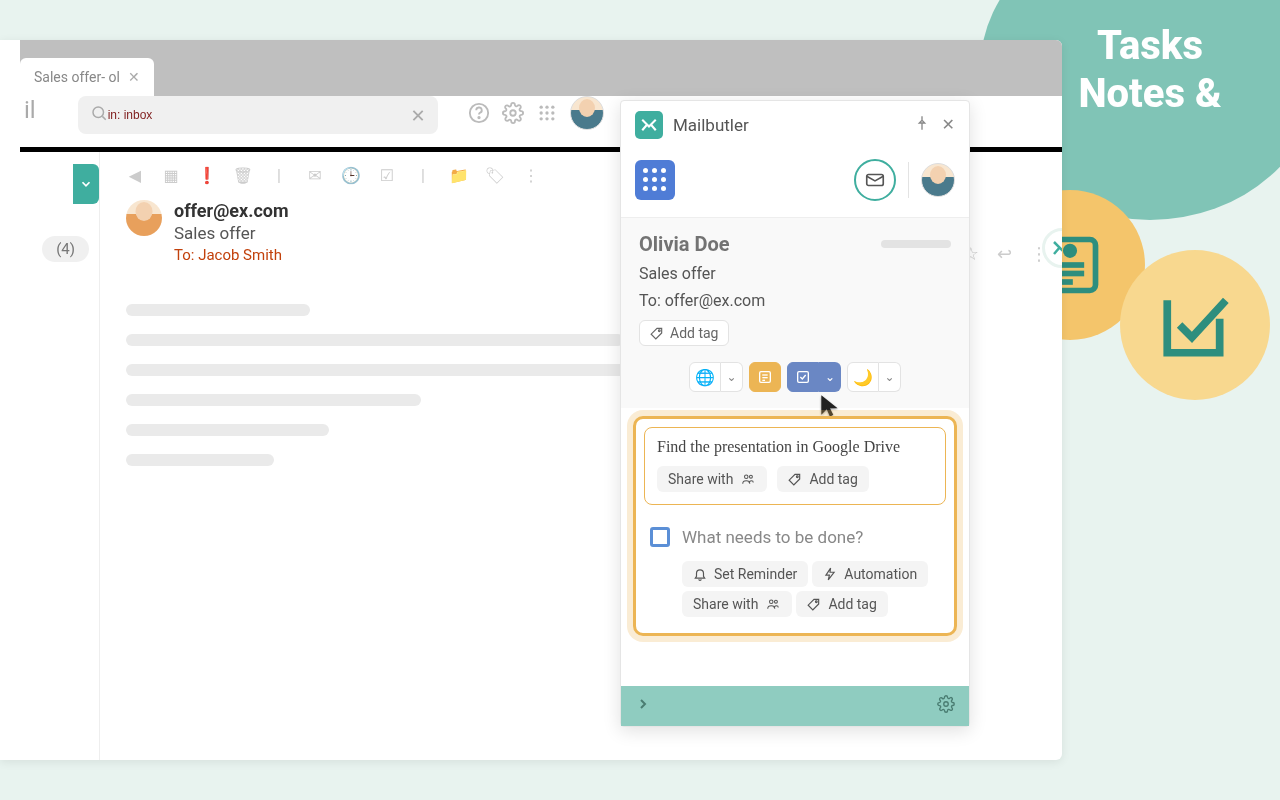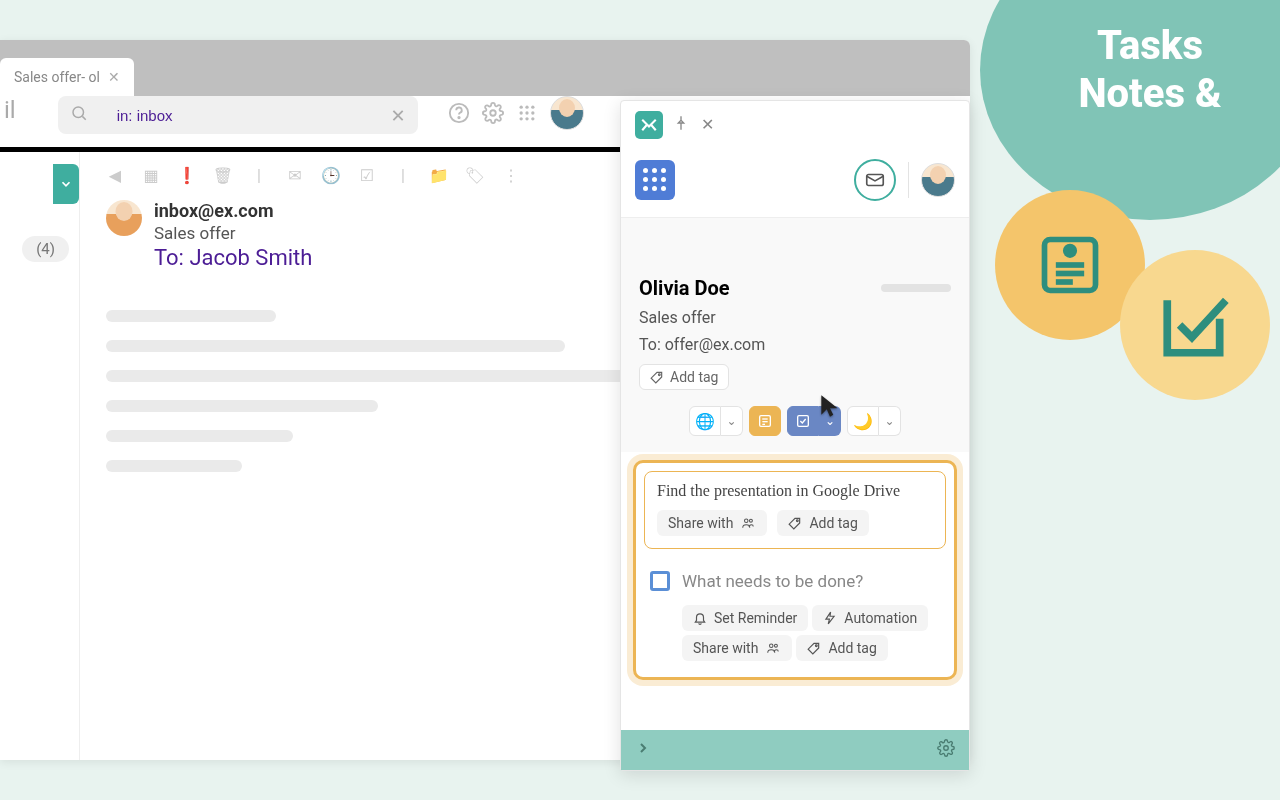--- a/index.html
+++ b/index.html
@@ -7,25 +7,26 @@
     font-family: -apple-system, BlinkMacSystemFont, 'Segoe UI', Roboto, sans-serif;
     background: #e8f3ef;
     width: 1280px;
     height: 800px;
     overflow: hidden;
     position: relative;
   }
   .main-window {
     position: absolute;
     top: 40px; left: 0;
-    width: 970px; height: 720px;
+    width: 1062px; height: 720px;
     background: #fff;
     border-radius: 0 6px 6px 0;
     box-shadow: 0 2px 10px rgba(0,0,0,0.08);
     overflow: hidden;
+    padding-left: 20px;
   }
   .tab-bar {
     background: #bfbfbf;
     height: 56px;
     display: flex;
     align-items: flex-end;
   }
   .tab {
     background: #fff;
     height: 38px;
@@ -48,21 +49,21 @@
     flex: 1;
     background: #f0f0f0;
     border-radius: 8px;
     height: 38px;
     display: flex; align-items: center;
     padding: 0 12px;
     max-width: 360px;
   }
   .search-box input {
     border: none; background: none; outline: none;
-    flex: 1; font-size: 15px; color: #4c1d95; margin-left: 29px;
+    flex: 1; font-size: 12px; color: #7f1d1d;
   }
   .search-box .search-icon, .search-box .clear-icon {
     color: #aaa; font-size: 18px;
   }
   .toolbar-icons { display: flex; align-items: center; gap: 12px; margin-left: 12px; }
   .toolbar-icons .ti { width: 22px; height: 22px; color: #bbb; display:flex;align-items:center;justify-content:center;}
   .avatar-small {
     width: 34px; height: 34px; border-radius: 50%;
     background: linear-gradient(#f8e6d0 40%, #4a7a8c 40%);
     border: 1px solid #ddd;
@@ -99,21 +100,21 @@
   .email-item { display: flex; gap: 12px; padding: 10px 14px; }
   .email-avatar {
     width: 36px; height: 36px; border-radius: 50%;
     background: linear-gradient(#f8e6d0 40%, #e8a05c 40%);
     position:relative; overflow:hidden; flex-shrink:0;
   }
   .email-avatar::before{ content:""; position:absolute; top:2px; left:50%; transform:translateX(-50%); width:17px; height:19px; background:#f3d1b0; border-radius:50%;}
   .email-content { flex: 1; }
   .email-from { font-size: 18px; font-weight: 700; color: #333; }
   .email-subject { font-size: 17px; color: #555; margin-top: 2px; }
-  .email-to { font-size: 22px; color: #4c1d95; margin-top: 2px; }
+  .email-to { font-size: 15px; color: #c2410c; margin-top: 2px; }
   .toggle-pill { width:34px; height:18px; background:#e5e5e5; border-radius:9px; position:relative;}
   .toggle-pill::after{content:"";position:absolute;right:2px;top:2px;width:14px;height:14px;background:#fff;border-radius:50%;}
   .star-icon, .reply-icon, .more-icon { color:#ccc; font-size:18px; }
   .placeholder-lines { padding: 12px 14px; }
   .ph-line { height:12px; background:#eaeaea; border-radius:6px; margin:18px 0; }
 
   .mb-badge {
     position: absolute;
     right: -20px; top: 76px;
     width: 40px; height: 40px;
@@ -154,21 +155,21 @@
     gap:3px;padding:8px;align-content:center;justify-content:center;
   }
   .apps-btn span{width:5px;height:5px;background:#fff;border-radius:50%;}
   .mb-right-icons{display:flex;align-items:center;gap:12px;}
   .mail-circle{width:42px;height:42px;border:2px solid #3fae9f;border-radius:50%;display:flex;align-items:center;justify-content:center;color:#555;}
   .divider-v{width:1px;height:36px;background:#e3e3e3;}
   .mb-contact-section{
     background:#f9f9f9;padding:14px 18px 16px 18px;
     margin: 0; border-top:1px solid #eee;
   }
-  .contact-name{font-size:20px;font-weight:700;color:#000000;display:flex;align-items:center;gap:12px;margin-top:44px;}
+  .contact-name{font-size:20px;font-weight:700;color:#737373;display:flex;align-items:center;gap:12px;}
   .contact-name .ph{width:70px;height:8px;background:#e3e3e3;border-radius:4px;margin-left:auto;}
   .contact-subject{font-size:16px;color:#555;margin-top:8px;}
   .contact-to{font-size:16px;color:#555;margin-top:8px;}
   .add-tag-chip{
     display:inline-flex;align-items:center;gap:6px;
     background:#fff;border:1px solid #e3e3e3;border-radius:6px;
     padding:4px 10px;font-size:14px;color:#666;margin-top:10px;
   }
   .mb-action-row{display:flex;gap:6px;justify-content:center;margin-top:16px;}
   .act-chip{display:flex;align-items:center;gap:0;}
@@ -325,21 +326,21 @@
         <span class="mti">☑</span>
         <span class="mti">|</span>
         <span class="mti">📁</span>
         <span class="mti">🏷</span>
         <span class="mti">⋮</span>
       </div>
 
       <div class="email-item">
         <div class="email-avatar"></div>
         <div class="email-content">
-          <div class="email-from">inbox@ex.com</div>
+          <div class="email-from">offer@ex.com</div>
           <div class="email-subject">Sales offer</div>
           <div style="display:flex;align-items:center;gap:18px;">
             <div class="email-to">To: Jacob Smith</div>
             <div style="flex:1"></div>
             <div class="toggle-pill"></div>
             <span class="star-icon">☆</span>
             <span class="reply-icon">↩</span>
             <span class="more-icon">⋮</span>
           </div>
         </div>
@@ -364,20 +365,21 @@
   </div>
 </div>
 
 <div class="mb-panel">
   <div class="mb-header">
     <div class="mb-logo">
       <svg width="18" height="18" viewBox="0 0 24 24">
           <path d="M3 5 L12 14 L21 5 M3 19 L9 12 M21 19 L15 12" stroke="#fff" stroke-width="2.8" fill="none"></path>
         </svg>
     </div>
+    <div class="mb-title">Mailbutler</div>
     <div class="mb-header-icons">
       <span><svg width="16" height="16" viewBox="0 0 24 24" fill="none" stroke="currentColor" stroke-width="2">
             <path d="M12 2 L12 8 L16 12 L8 12 L12 8 M12 12 L12 22"></path>
           </svg></span>
       <span>✕</span>
     </div>
   </div>
 
   <div class="mb-subheader">
     <div class="apps-btn">

